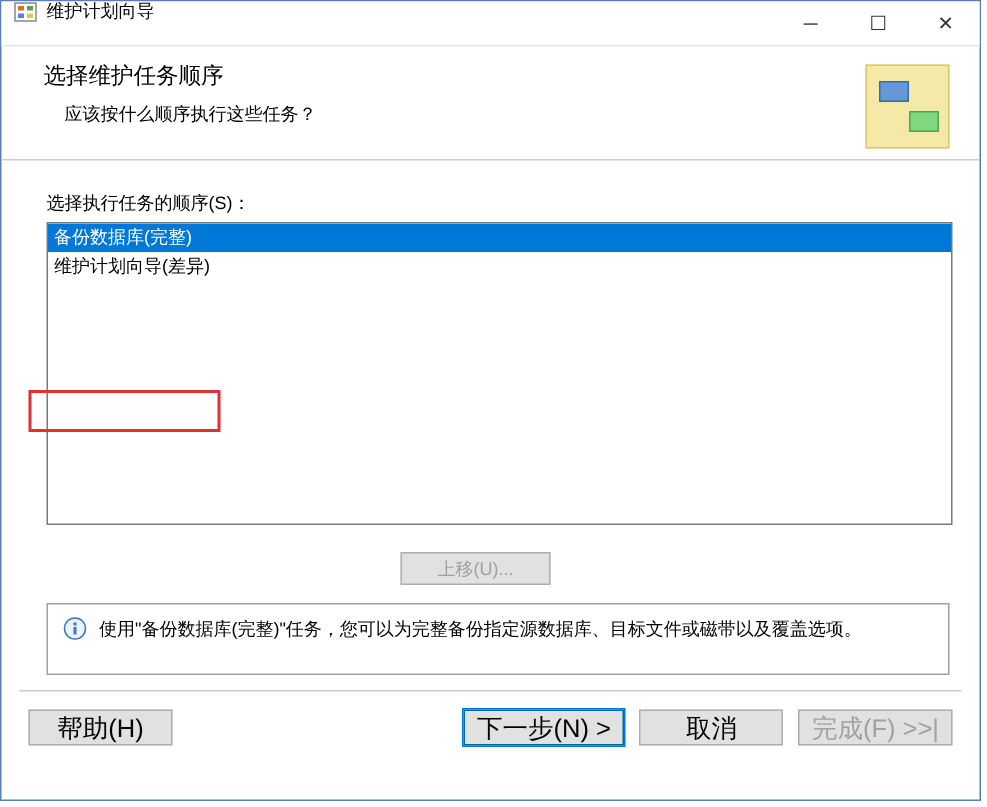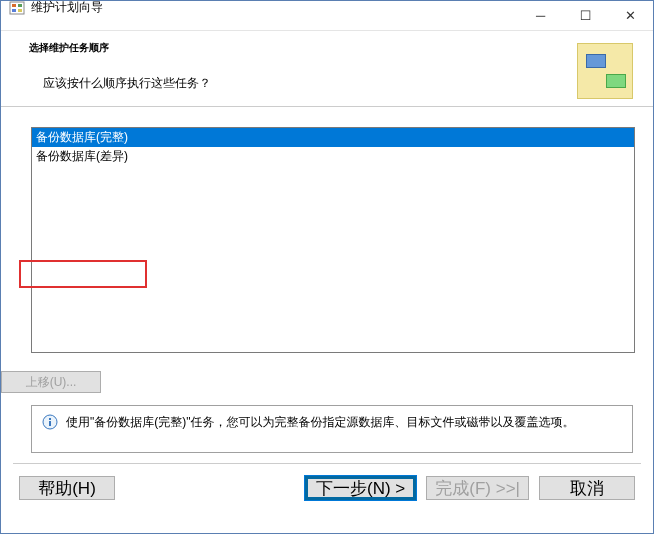--- a/index.html
+++ b/index.html
@@ -58,24 +58,24 @@
   
   .header {
     display: flex;
     align-items: flex-start;
     padding: 10px 16px 6px 28px;
     border-bottom: 1px solid #ccc;
     height: 76px;
   }
   .header-text { flex: 1; }
   .header-title {
-    font-size: 10px;
-    font-weight: bold;
-    color: #000;
-    margin-bottom: 20px;
+    font-size: 15px;
+    font-weight: normal;
+    color: #000;
+    margin-bottom: 8px;
   }
   .header-sub {
     font-size: 12px;
     color: #000000;
     padding-left: 14px;
   }
   .header-img {
     width: 56px;
     height: 56px;
     background: #f5e9a8;
@@ -104,21 +104,21 @@
   .body {
     padding: 20px 20px 10px 30px;
   }
   .list-label {
     font-size: 12px;
     margin-bottom: 4px;
     color: #000;
   }
   .listbox {
     width: 604px;
-    height: 226px;
+    height: 202px;
     border: 1px solid #7a7a7a;
     background: #fff;
     overflow: auto;
     position: relative;
   }
   .listitem {
     padding: 1px 4px;
     font-size: 12px;
     cursor: default;
     white-space: nowrap;
@@ -132,21 +132,21 @@
     border: 2px solid #e03030;
     width: 128px;
     height: 28px;
     left: 18px;
     top: 259px;
     pointer-events: none;
   }
   
   .btn-row {
     display: flex;
-    justify-content: flex-start;
+    justify-content: center;
     gap: 26px;
     padding: 8px 20px 12px 0;
   }
   .btn {
     min-width: 100px;
     height: 22px;
     border: 1px solid #adadad;
     background: #e1e1e1;
     font-size: 12px;
     padding: 0 10px;
@@ -196,21 +196,21 @@
     border: 1px solid #adadad;
     background: #e1e1e1;
     font-size: 17px;
     display: inline-flex;
     align-items: center;
     justify-content: center;
     padding: 0 8px;
     color: #000;
   }
   .fbtn.primary {
-    border: 3px solid #0369a1;
+    border: 1px solid #0369a1;
     outline: 1px solid #0078d7;
   }
   .fbtn.disabled {
     color: #a0a0a0;
   }
 </style>
 </head>
 <body>
 
 <div class="window">
@@ -235,23 +235,24 @@
 
   <div class="header">
     <div class="header-text">
       <div class="header-title">选择维护任务顺序</div>
       <div class="header-sub">应该按什么顺序执行这些任务？</div>
     </div>
     <div class="header-img"></div>
   </div>
 
   <div class="body">
+    <div class="list-label">选择执行任务的顺序(S)：</div>
     <div class="listbox">
       <div class="listitem selected">备份数据库(完整)</div>
-      <div class="listitem">备份数据库(差异)</div>
+      <div class="listitem">维护计划向导(差异)</div>
     </div>
   </div>
 
   <div class="highlight-box"></div>
 
   <div class="btn-row">
     <div class="btn disabled">上移(U)...</div>
   </div>
 
   <div class="infobox">
@@ -264,17 +265,17 @@
     </span>
     <span class="info-text">使用"备份数据库(完整)"任务，您可以为完整备份指定源数据库、目标文件或磁带以及覆盖选项。</span>
   </div>
 
   <div class="sep"></div>
 
   <div class="footer">
     <div class="fbtn">帮助(H)</div>
     <div class="spacer"></div>
     <div class="fbtn primary">下一步(N) &gt;</div>
+    <div class="fbtn">取消</div>
     <div class="fbtn disabled">完成(F) &gt;&gt;|</div>
-    <div class="fbtn">取消</div>
   </div>
 
 </div>
 
 </body></html>

